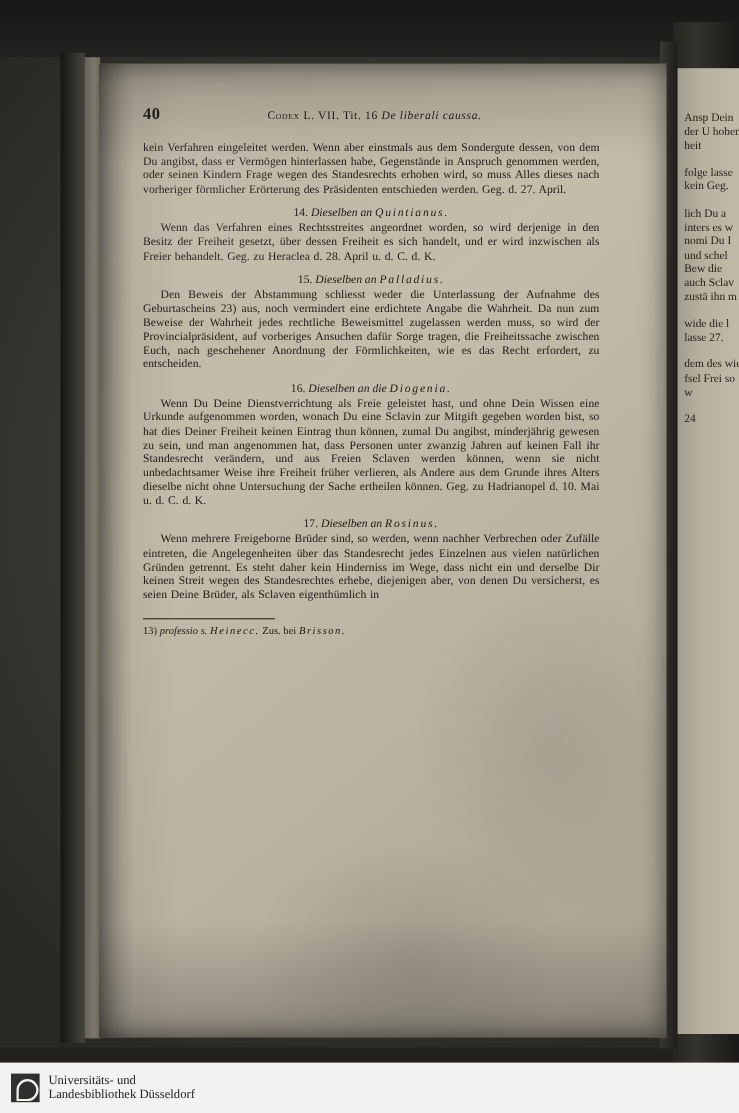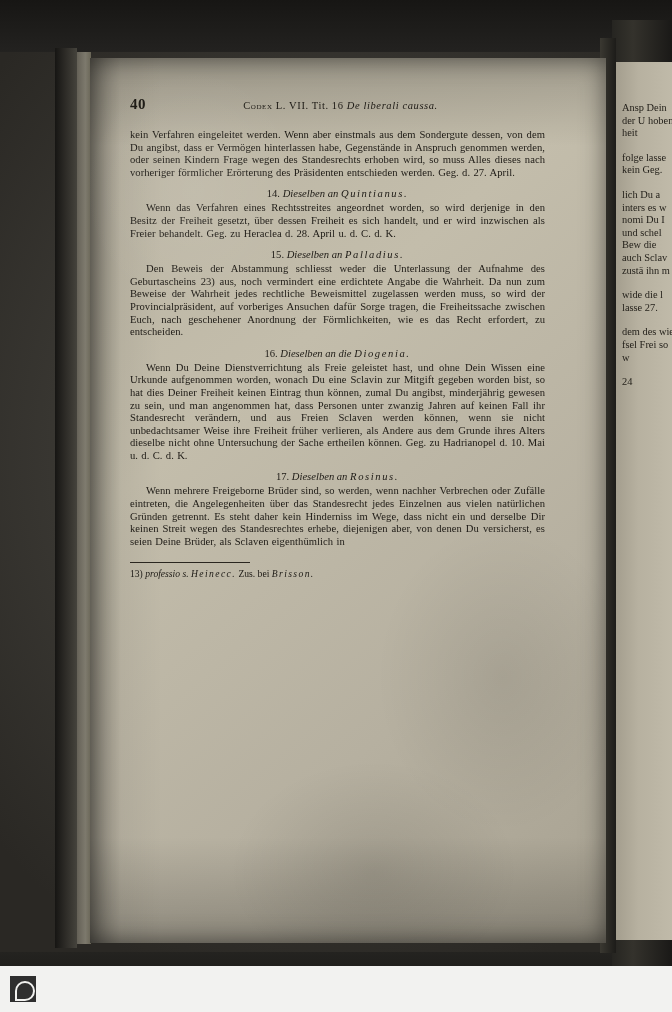--- a/index.html
+++ b/index.html
@@ -268,14 +268,18 @@
         <span class="sp">Heinecc.</span>
         <span>Zus. bei</span>
         <span class="sp">Brisson.</span>
       </div>
 
     </div>
   </div>
 
   <div class="watermark">
     <div class="wm-logo"></div>
+    <div class="wm-text">
+      <div>Universitäts- und</div>
+      <div>Landesbibliothek Düsseldorf</div>
+    </div>
   </div>
 </div>
 
 </body></html>

